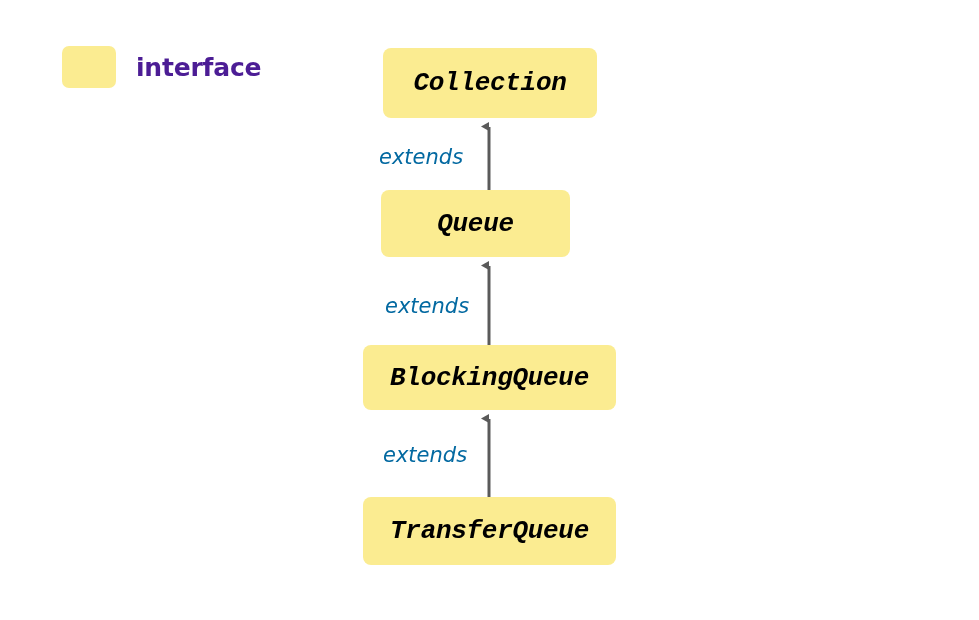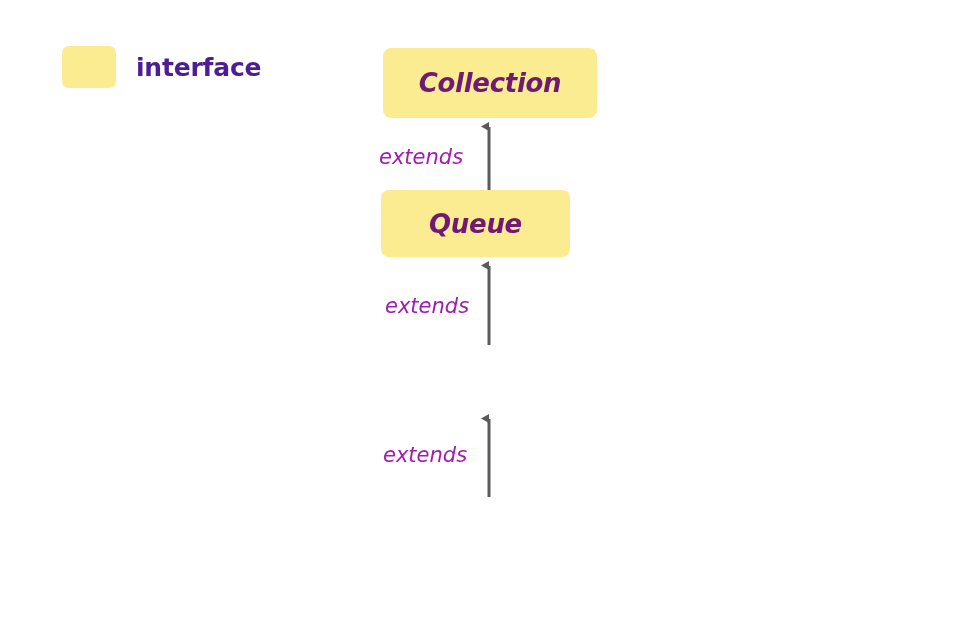--- a/index.html
+++ b/index.html
@@ -45,25 +45,26 @@
   }
 
   
   .node {
     position: absolute;
     background: #fbec91;
     border-radius: 8px;
     display: flex;
     align-items: center;
     justify-content: center;
-    color: #701a75;
+    color: #000000;
     font-weight: bold;
     font-style: italic;
     letter-spacing: -0.3px;
     white-space: nowrap;
+    font-family: Liberation Mono, monospace;
   }
 
   .node-collection {
     left: 383px;
     top: 48px;
     width: 214px;
     height: 70px;
     font-size: 26px;
   }
   .node-queue {
@@ -95,21 +96,21 @@
     top: 0;
     width: 979px;
     height: 620px;
     pointer-events: none;
   }
 
   .edge-label {
     position: absolute;
     font-size: 21px;
     font-style: italic;
-    color: #a21caf;
+    color: #0369a1;
     white-space: nowrap;
     text-align: right;
   }
   .edge-label-1 { left: 379px; top: 145px; }
   .edge-label-2 { left: 385px; top: 294px; }
   .edge-label-3 { left: 383px; top: 443px; }
 </style>
 </head>
 <body>
 
@@ -135,15 +136,17 @@
   </svg>
 
   <div class="edge-label edge-label-1">extends</div>
   <div class="edge-label edge-label-2">extends</div>
   <div class="edge-label edge-label-3">extends</div>
 
   <div class="node node-collection">Collection</div>
 
   <div class="node node-queue">Queue</div>
 
+  <div class="node node-blockingqueue">BlockingQueue</div>
 
+  <div class="node node-transferqueue">TransferQueue</div>
 
 </div>
 
 </body></html>

